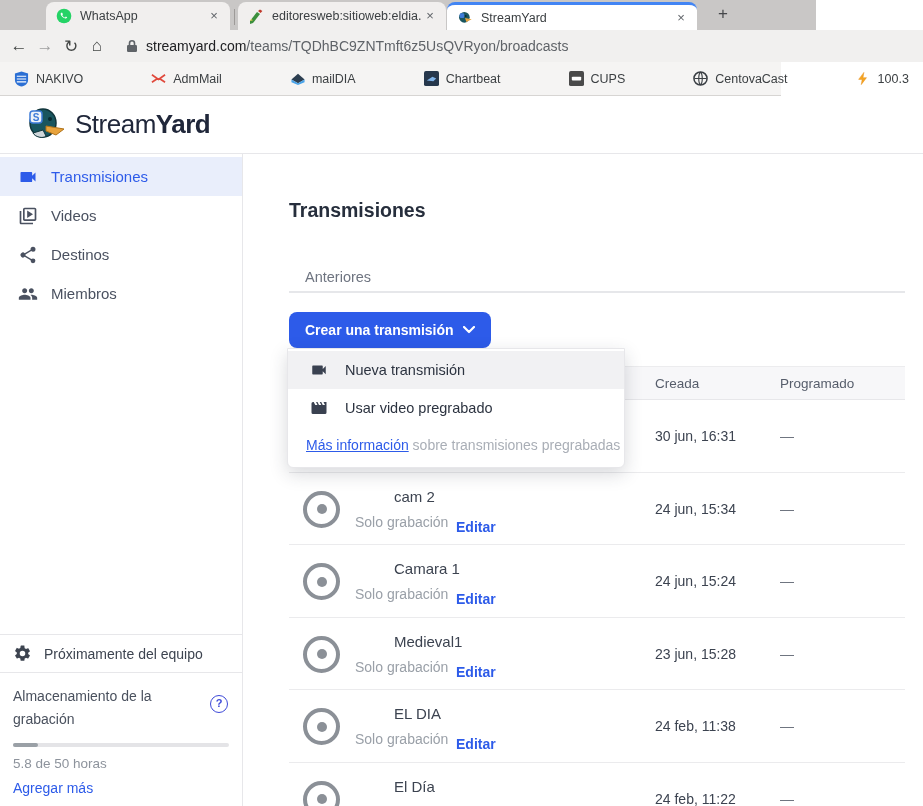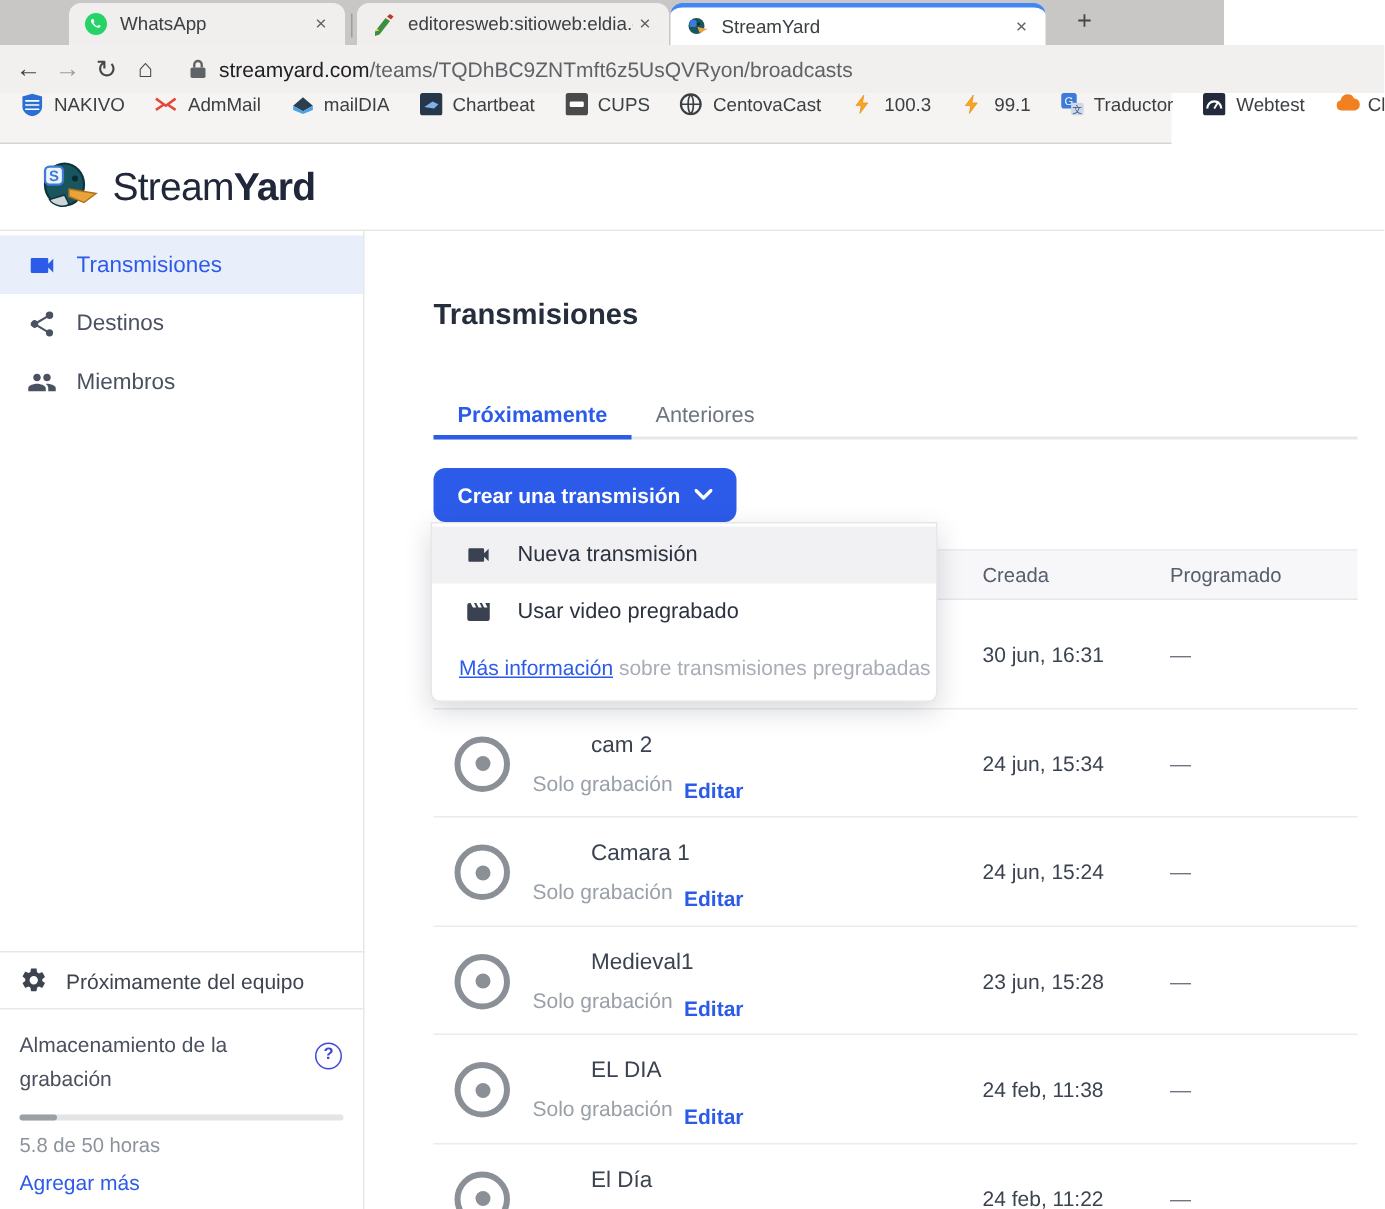--- a/index.html
+++ b/index.html
@@ -18,21 +18,21 @@
   .tab-w1 { width:184px; } .tab-w2 { width:208px; } .tab-w3 { width:250px; }
   .tab-close { margin-left:auto; color:#5f6368; font-size:13px; width:16px; height:16px; line-height:16px; text-align:center; border-radius:50%; cursor:pointer; flex:none; }
   .newtab-btn { margin:0 0 4px 14px; width:24px; height:24px; color:#45474a; font-size:17px; line-height:23px; text-align:center; border-radius:50%; }
 
   .toolbar { position:absolute; top:30px; left:0; width:923px; height:32px; background:#f1f0ef; display:flex; align-items:center; }
   .nav-ic { font-size:17px; width:26px; text-align:center; color:#444746; }
   .nav-ic.disabled { color:#9e9e9e; }
   .url-text { font-size:14px; margin-left:8px; white-space:nowrap; }
   .url-domain { color:#202124; } .url-path { color:#5f6368; }
 
-  .bookmarks { position:absolute; top:62px; left:0; width:781px; height:34px; background:#f5f4f3; border-bottom:1px solid #d7d5d3; display:flex; align-items:flex-start; padding-left:14px; }
+  .bookmarks { position:absolute; top:62px; left:0; width:781px; height:34px; background:#f5f4f3; border-bottom:1px solid #d7d5d3; display:flex; align-items:center; padding-left:14px;gap:48px; }
   .bm { display:flex; align-items:center; margin-right:20px; }
   .bm-label { font-size:12.5px; color:#3c4043; margin-left:6px; white-space:nowrap; }
   .bm-ic { width:16px; height:16px; flex:none; }
 
   
   .app-header { position:absolute; top:96px; left:0; width:923px; height:58px; background:#fff; border-bottom:1px solid #e7e7ea; display:flex; align-items:center; padding-left:26px; }
   .wordmark { font-size:26px; color:#20273a; margin-left:9px; letter-spacing:-0.5px; }
   .wordmark b { font-weight:800; }
 
   
@@ -263,20 +263,28 @@
       <span>
           <svg width="20" height="20" viewBox="0 0 24 24">
             <path d="M17 10.5V7a1 1 0 00-1-1H4a1 1 0 00-1 1v10a1 1 0 001 1h12a1 1 0 001-1v-3.5l4 4v-11l-4 4z"></path>
           </svg>
         </span>
       <span class="lbl">Transmisiones</span>
     </div>
     <div class="side-item">
       <span>
           <svg width="20" height="20" viewBox="0 0 24 24">
+            <path d="M4 6H2v14c0 1.1.9 2 2 2h14v-2H4V6zm16-4H8c-1.1 0-2 .9-2 2v12c0 1.1.9 2 2 2h12c1.1 0 2-.9 2-2V4c0-1.1-.9-2-2-2zm0 14H8V4h12v12zm-9-1.5l7-4.5-7-4.5v9z"></path>
+          </svg>
+        </span>
+      <span class="lbl">Videos</span>
+    </div>
+    <div class="side-item">
+      <span>
+          <svg width="20" height="20" viewBox="0 0 24 24">
             <path d="M18 16.1c-.8 0-1.4.3-2 .8l-7.1-4.2c.1-.2.1-.5.1-.7s0-.5-.1-.7l7-4.1c.5.5 1.3.8 2.1.8a3 3 0 10-3-3c0 .2 0 .5.1.7l-7 4.1a3 3 0 100 4.4l7.1 4.2c-.1.2-.1.4-.1.6a2.9 2.9 0 102.9-2.9z"></path>
           </svg>
         </span>
       <span class="lbl">Destinos</span>
     </div>
     <div class="side-item">
       <span>
           <svg width="20" height="20" viewBox="0 0 24 24">
             <path d="M16 11c1.7 0 3-1.3 3-3s-1.3-3-3-3-3 1.3-3 3 1.3 3 3 3zm-8 0c1.7 0 3-1.3 3-3S9.7 5 8 5 5 6.3 5 8s1.3 3 3 3zm0 2c-2.3 0-7 1.2-7 3.5V19h14v-2.5C15 14.2 10.3 13 8 13zm8 0c-.3 0-.6 0-1 .1 1.2.8 2 2 2 3.4V19h6v-2.5c0-2.3-4.7-3.5-7-3.5z"></path>
           </svg>
@@ -304,21 +312,20 @@
         </div>
       <div class="storage-usage">5.8 de 50 horas</div>
       <div class="storage-add">Agregar más</div>
     </div>
   </div>
 </div>
 
 <div class="page-title">Transmisiones</div>
 
 <div class="tabs-row">
-  <div class="mtab active">Próximamente</div>
   <div class="mtab">Anteriores</div>
 </div>
 
 <button class="create-btn">
   <span>Crear una transmisión</span>
   <svg width="12" height="8" viewBox="0 0 12 8">
       <path d="M1 1l5 5 5-5" fill="none" stroke="#fff" stroke-width="2.2" stroke-linecap="round" stroke-linejoin="round"></path>
     </svg>
 </button>
 

